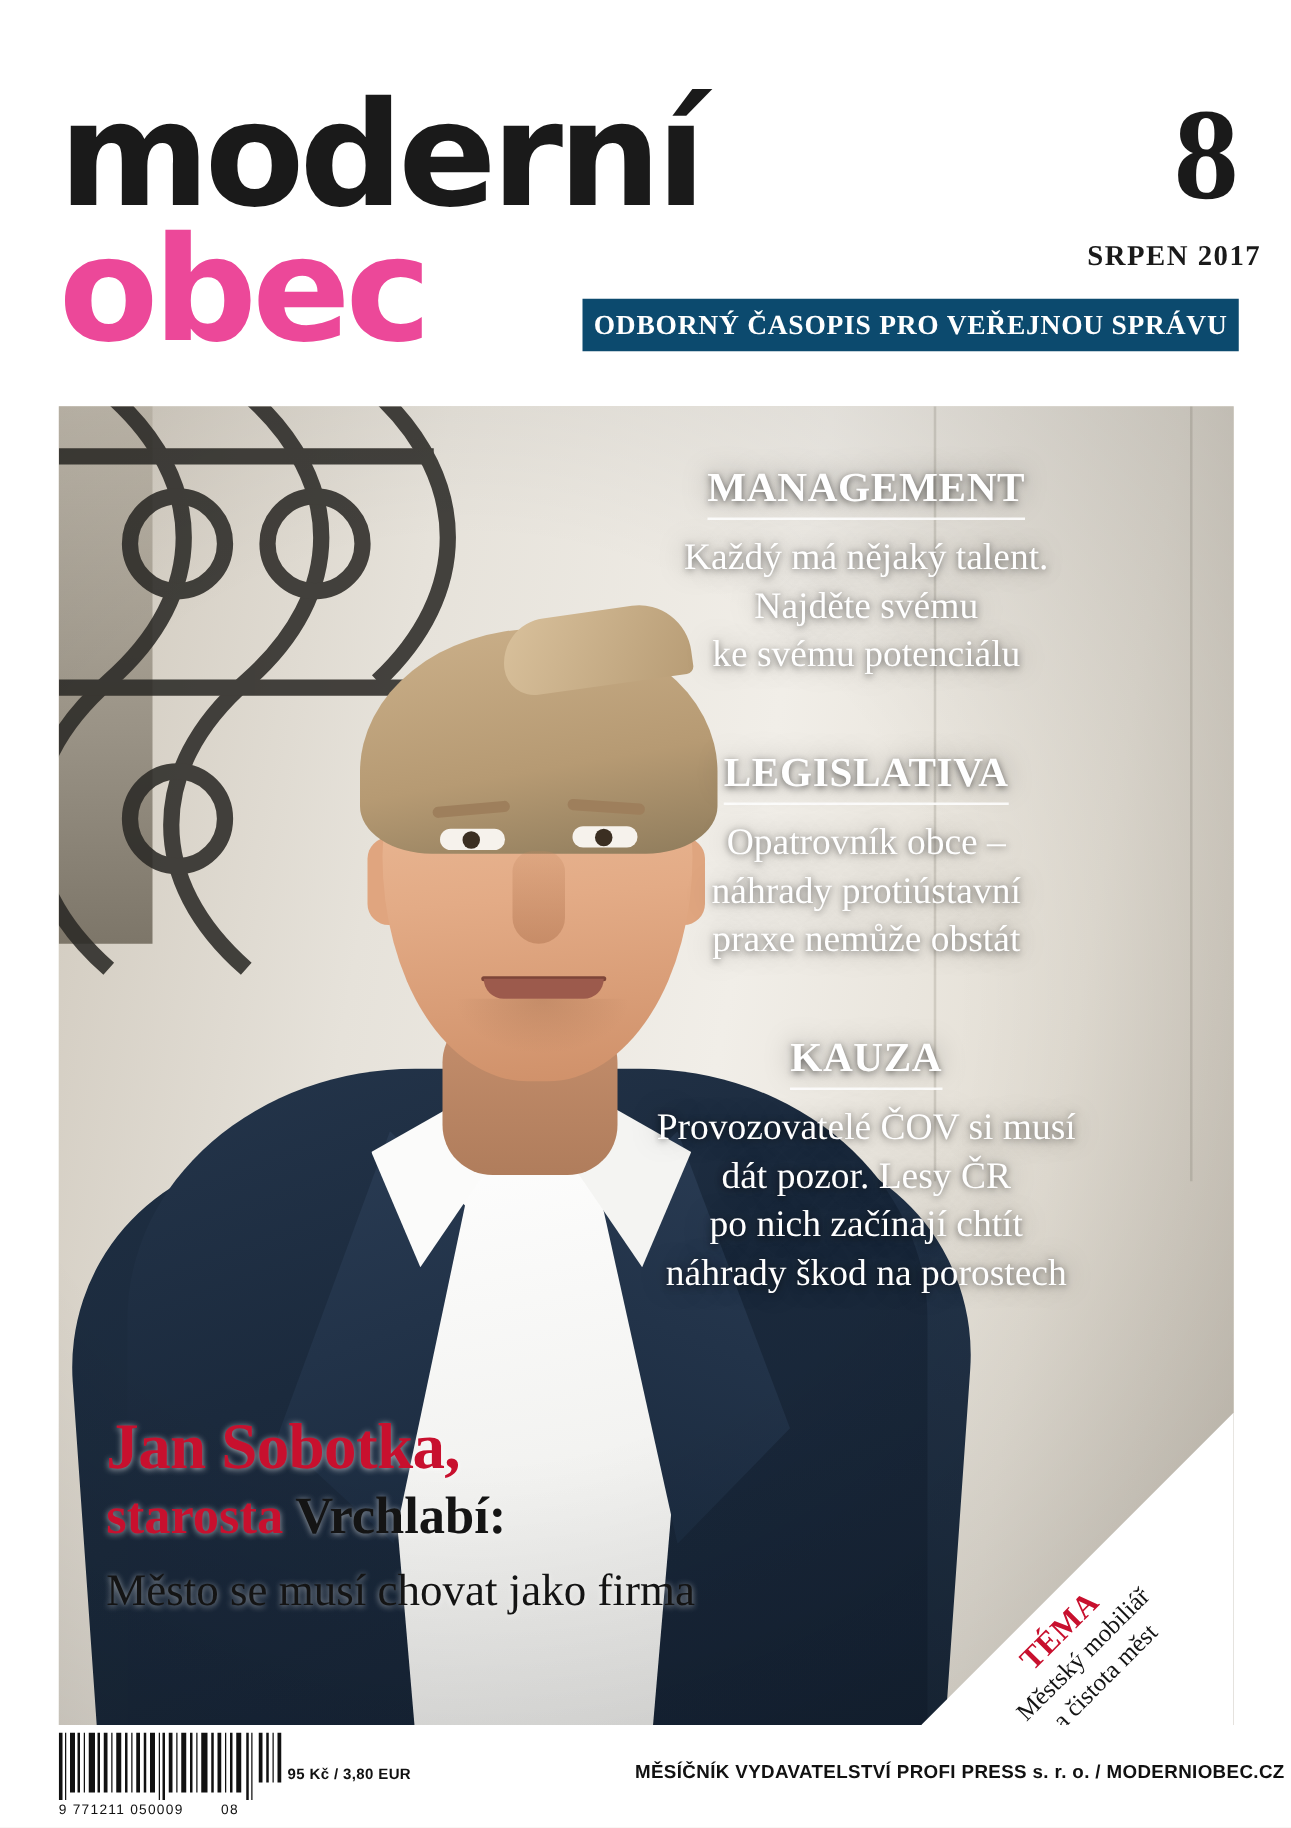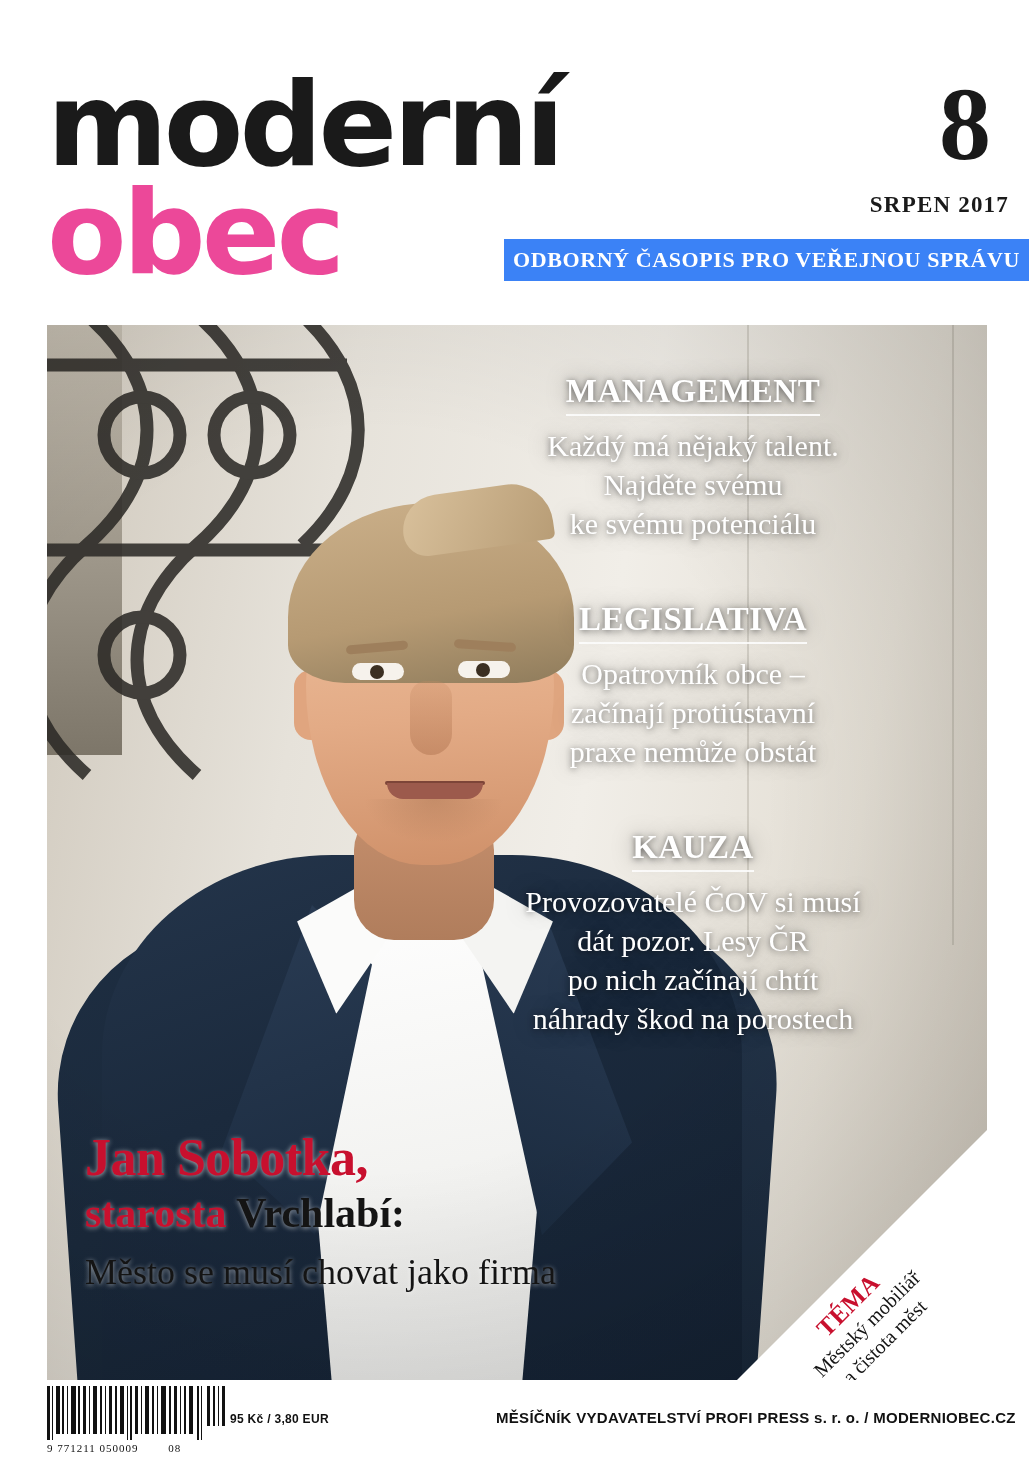--- a/index.html
+++ b/index.html
@@ -56,31 +56,30 @@
     font-family: "Liberation Serif", serif;
     font-weight: 700;
     font-size: 23px;
     letter-spacing: 1.2px;
     color: #1a1a1a;
   }
   .tagline-bar {
     position: absolute;
     left: 466px; top: 239px;
     width: 525px; height: 42px;
-    background: #3b82f6;
+    background: #0c4a6e;
     color: #ffffff;
     font-family: "Liberation Serif", serif;
     font-weight: 700;
     font-size: 22px;
     letter-spacing: 0.6px;
     display: flex;
     align-items: center;
     justify-content: center;
     white-space: nowrap;
-    margin-left: 38px;
   }
 
   
   .cover-photo {
     position: absolute;
     left: 47px; top: 325px;
     width: 940px; height: 1055px;
     overflow: hidden;
     background: #d8d2c8;
   }
@@ -330,37 +329,37 @@
   .barcode {
     position: absolute;
     left: 47px; bottom: 22px;
     width: 180px; height: 54px;
     display: flex; align-items: flex-start;
   }
   .barcode svg { display: block; }
   .barcode-number {
     position: absolute;
     left: 47px; bottom: 8px;
-    font-family: Liberation Serif, serif;
+    font-family: Liberation Sans, sans-serif;
     font-size: 11px;
     letter-spacing: 1px;
     color: #111;
   }
   .price {
     position: absolute;
     left: 230px; bottom: 36px;
     font-family: "Liberation Sans", sans-serif;
     font-weight: 700;
     font-size: 12px;
     color: #111;
     letter-spacing: 0.3px;
   }
   .publisher {
     position: absolute;
-    left: 496px; bottom: 36px;
+    left: 508px; bottom: 36px;
     font-family: "Liberation Sans", sans-serif;
     font-weight: 700;
     font-size: 15px;
     color: #111;
     letter-spacing: 0.3px;
     white-space: nowrap;
   }
 </style>
 </head>
 <body>
@@ -435,21 +434,21 @@
           <div>Každý má nějaký talent.</div>
           <div>Najděte svému</div>
           <div>ke svému potenciálu</div>
         </div>
       </div>
 
       <div class="cl-block">
         <div class="cl-kicker">LEGISLATIVA</div>
         <div class="cl-text">
           <div>Opatrovník obce –</div>
-          <div>začínají protiústavní</div>
+          <div>náhrady protiústavní</div>
           <div>praxe nemůže obstát</div>
         </div>
       </div>
 
       <div class="cl-block">
         <div class="cl-kicker">KAUZA</div>
         <div class="cl-text">
           <div>Provozovatelé ČOV si musí</div>
           <div>dát pozor. Lesy ČR</div>
           <div>po nich začínají chtít</div>

